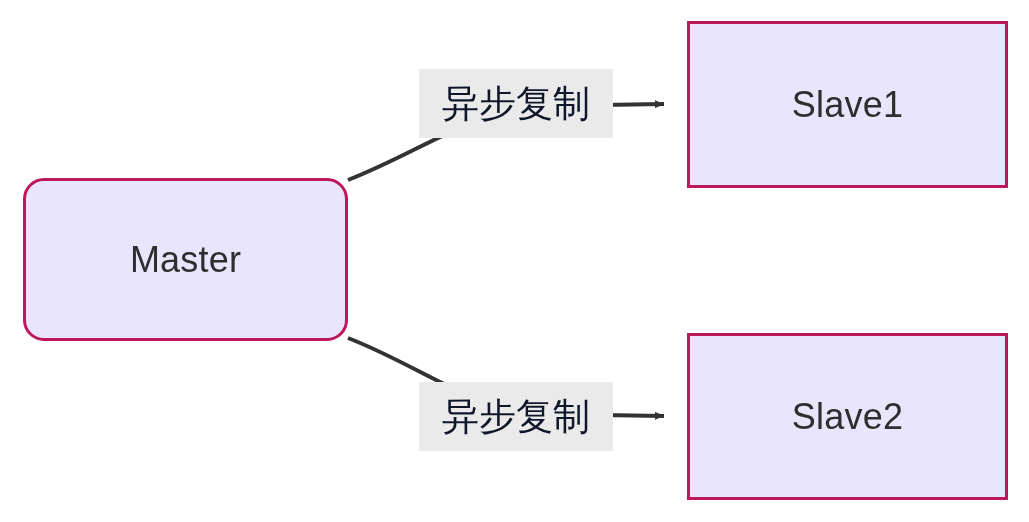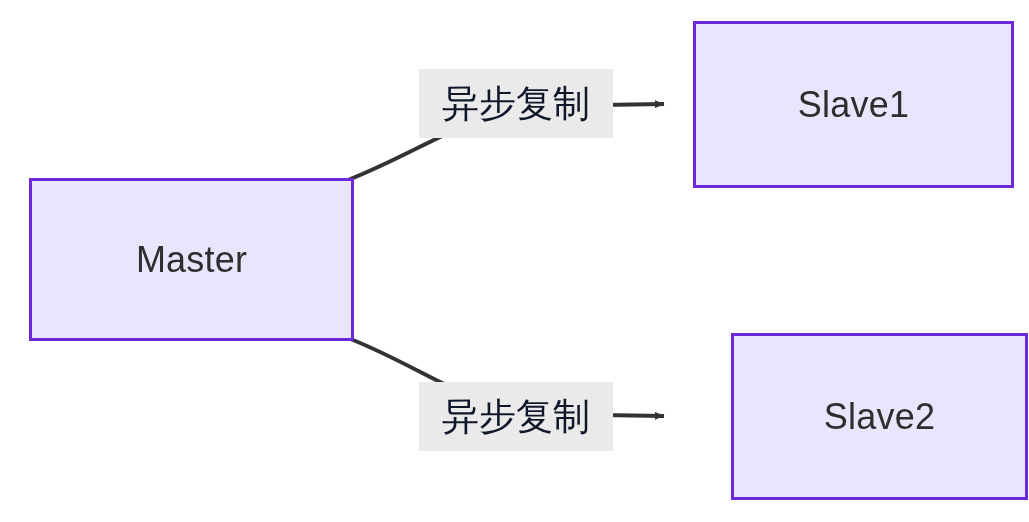--- a/index.html
+++ b/index.html
@@ -22,51 +22,51 @@
     left: 0;
     top: 0;
     width: 1029px;
     height: 522px;
     pointer-events: none;
   }
   .node {
     position: absolute;
     box-sizing: border-box;
     background: #e9e5fc;
-    border: 3px solid #6d28d9;
+    border: 3px solid #be185d;
     display: flex;
     align-items: center;
     justify-content: center;
-    margin-left: 6px;
   }
   .node-label {
     font-family: "Liberation Sans", "DejaVu Sans", sans-serif;
     font-size: 36px;
     font-weight: 400;
     color: #2e2e2e;
     letter-spacing: 0.2px;
     line-height: 1;
     white-space: nowrap;
   }
   #node-master {
     left: 23px;
     top: 178px;
     width: 325px;
     height: 163px;
+    border-radius: 21px;
   }
   #node-slave1 {
     left: 687px;
     top: 21px;
     width: 321px;
     height: 167px;
   }
   #node-slave2 {
-    left: 725px;
+    left: 687px;
     top: 333px;
-    width: 297px;
+    width: 321px;
     height: 167px;
   }
   .edge-label {
     position: absolute;
     box-sizing: border-box;
     background: #eaeaea;
     display: flex;
     align-items: center;
     justify-content: center;
     font-family: "Liberation Sans", "DejaVu Sans", sans-serif;

